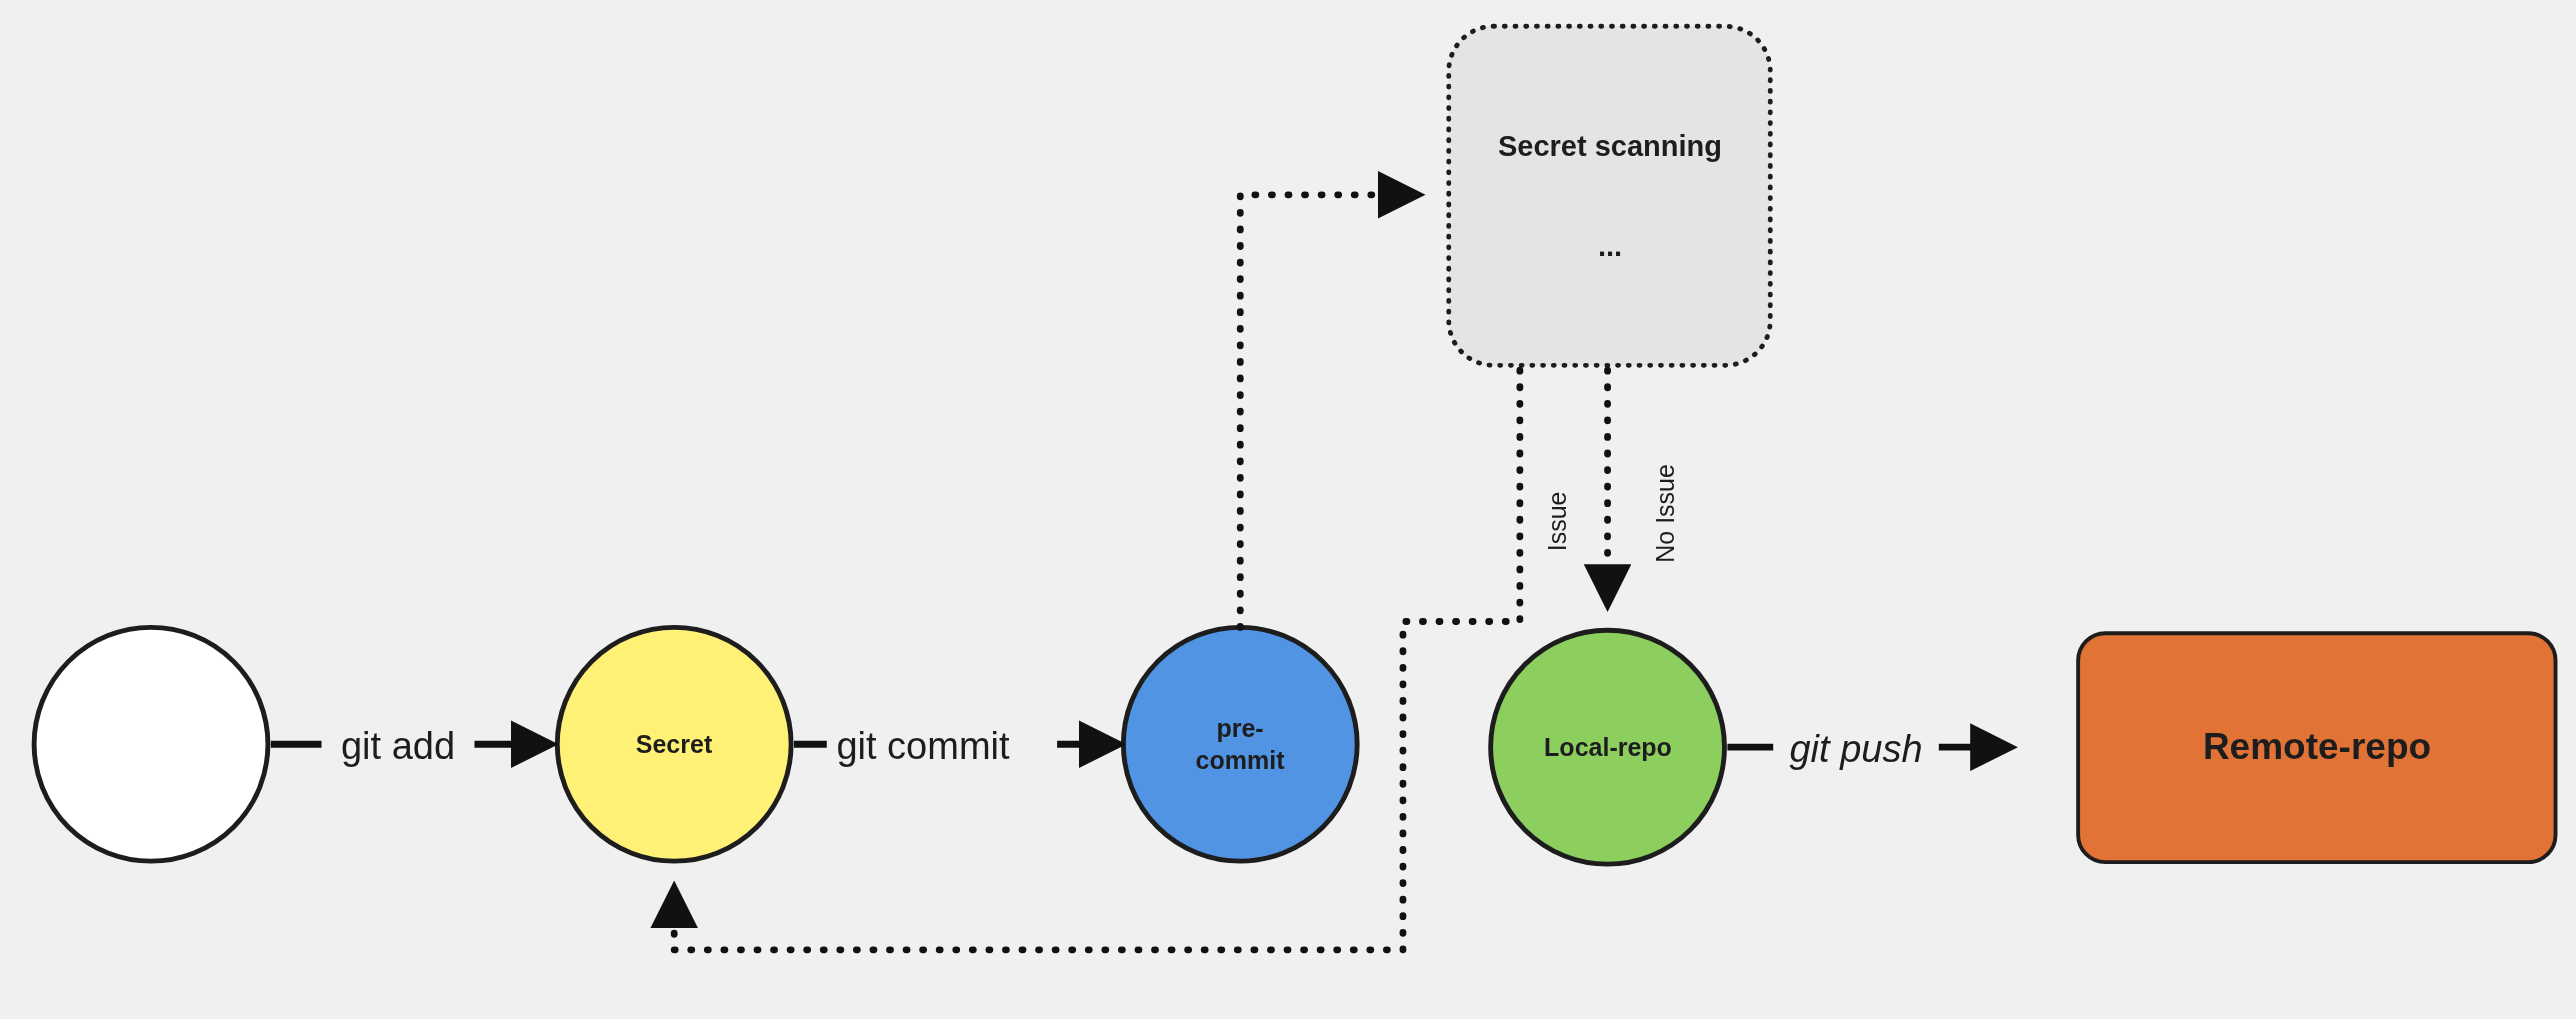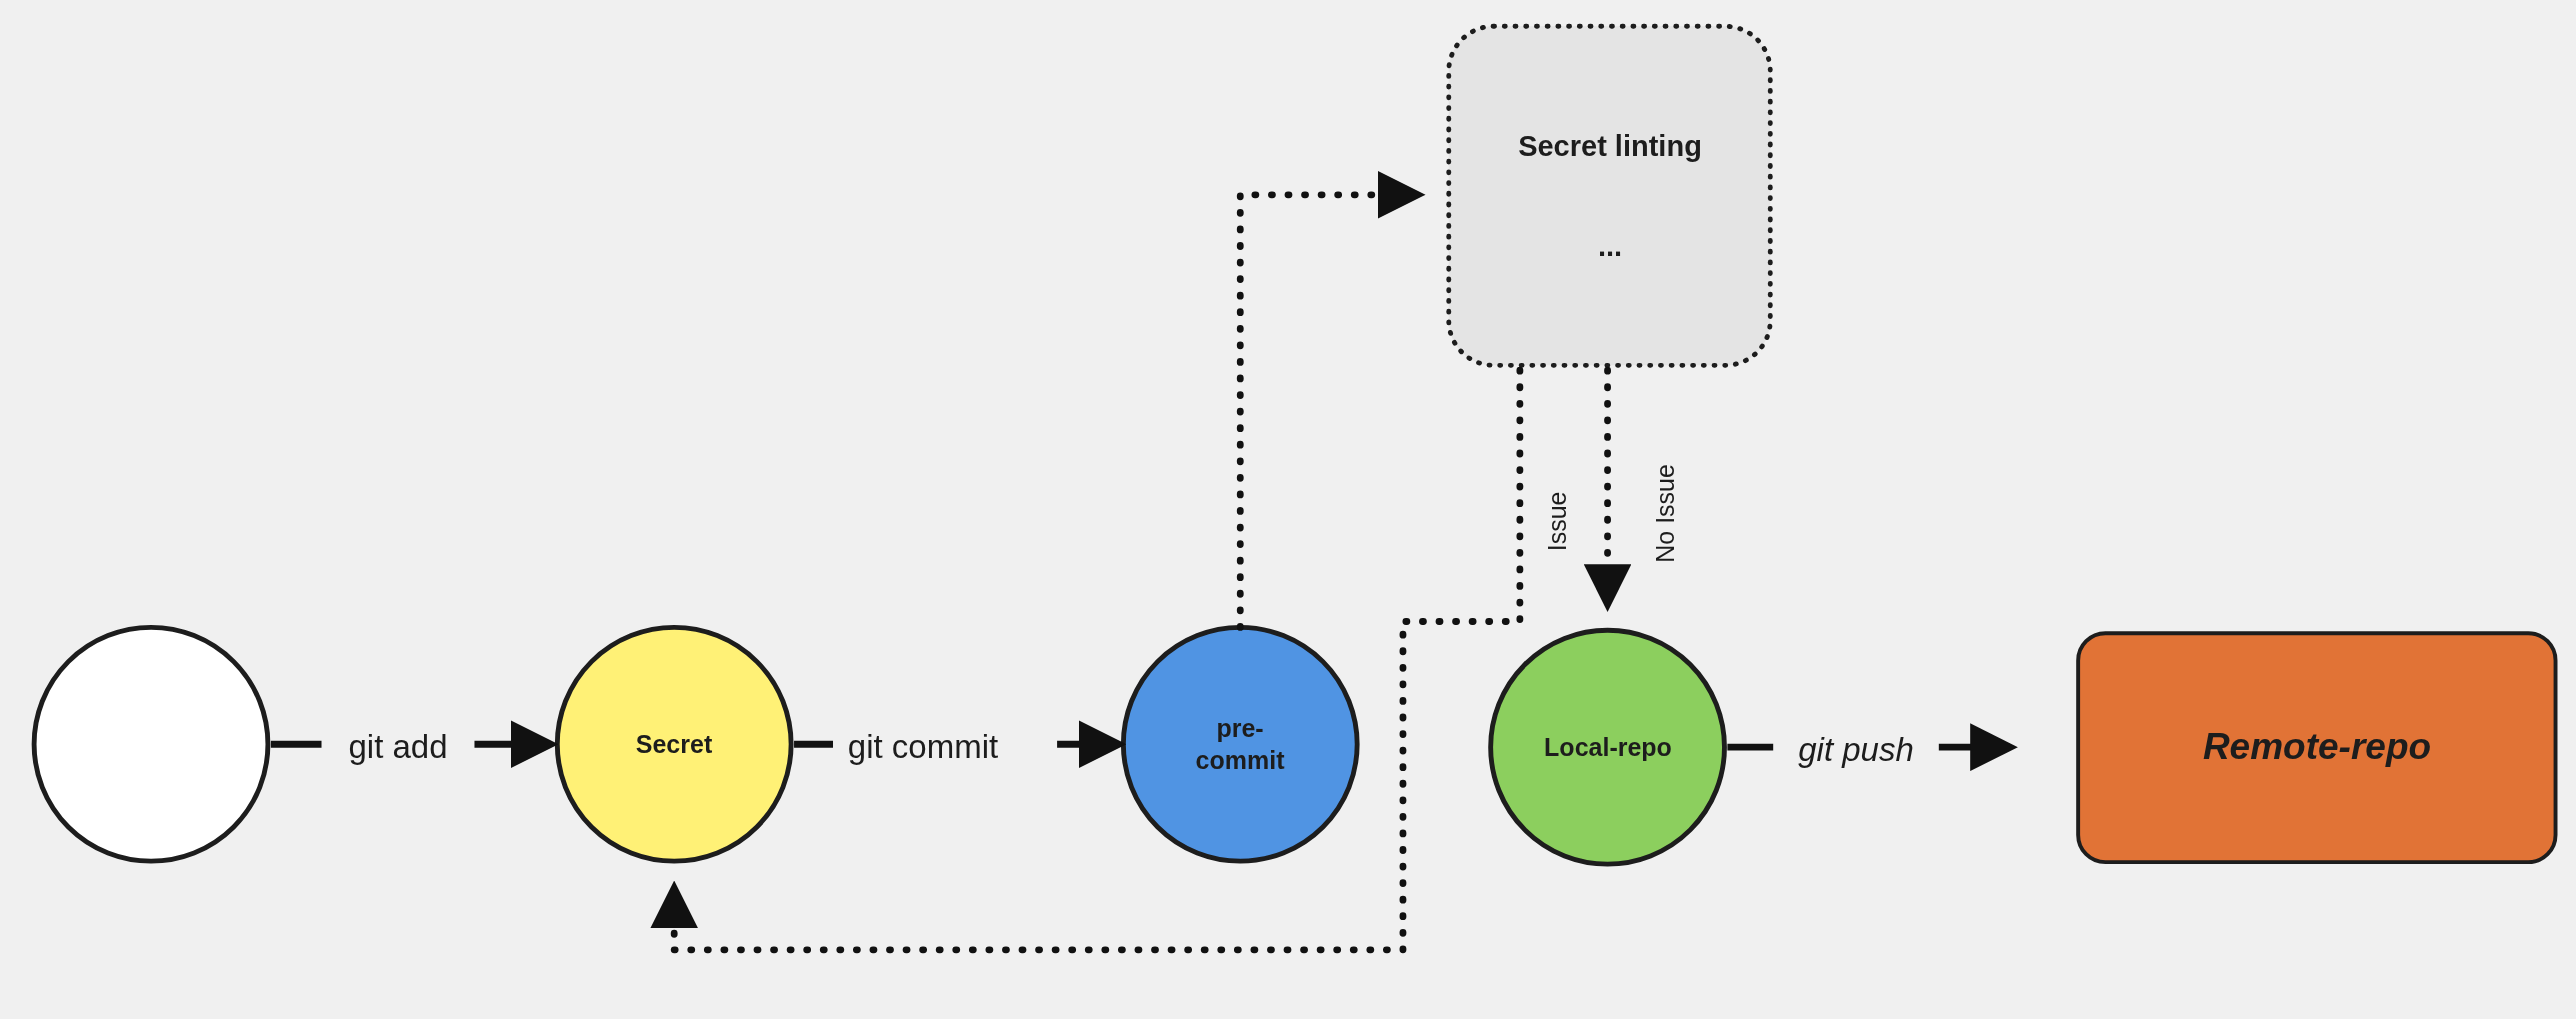--- a/index.html
+++ b/index.html
@@ -30,27 +30,27 @@
     position: absolute;
     text-align: center;
     color: #1d1d1d;
     font-weight: bold;
     line-height: 1.28;
     pointer-events: none;
     white-space: pre-line;
   }
   .node-label.circle-lbl { font-size: 25px; }
   .node-label.box-lbl    { font-size: 29px; }
-  .node-label.remote-lbl { font-size: 37px; font-style: italic; }
+  .node-label.remote-lbl { font-size: 37px; }
 
   
   .edge-label {
     position: absolute;
     color: #1d1d1d;
-    font-size: 33px;
+    font-size: 38px;
     font-weight: normal;
     background: #f0f0f0;
     padding: 0 9.7px;
     white-space: nowrap;
     line-height: 1;
   }
   
   .edge-label.vertical {
     transform-origin: 50% 50%;
     transform: rotate(-90deg);
@@ -109,21 +109,21 @@
 
   <div class="node-label circle-lbl ctr" style="left:674px; top:744px; width:205px;">Secret</div>
 
   <div class="node-label circle-lbl ctr" style="left:1240px; top:744px; width:195px;">pre-
 commit</div>
 
   <div class="node-label circle-lbl ctr" style="left:1608px; top:747px; width:205px;">Local-repo</div>
 
   <div class="node-label remote-lbl ctr" style="left:2317px; top:747px; width:448px;">Remote-repo</div>
 
-  <div class="node-label box-lbl ctr" style="left:1610px; top:147px; width:312px;">Secret linting</div>
+  <div class="node-label box-lbl ctr" style="left:1610px; top:147px; width:312px;">Secret scanning</div>
   <div class="node-label box-lbl ctr" style="left:1610px; top:247px; width:312px;">...</div>
 
   <div class="edge-label ctr" style="left:398px; top:746px;">git add</div>
 
   <div class="edge-label ctr" style="left:923px; top:746px;">git commit</div>
 
   <div class="edge-label ctr" style="left:1856px; top:749px;font-style:italic;">git push</div>
 
   <div class="edge-label vertical ctr" style="left:1520px; top:507px;">Issue</div>
 

